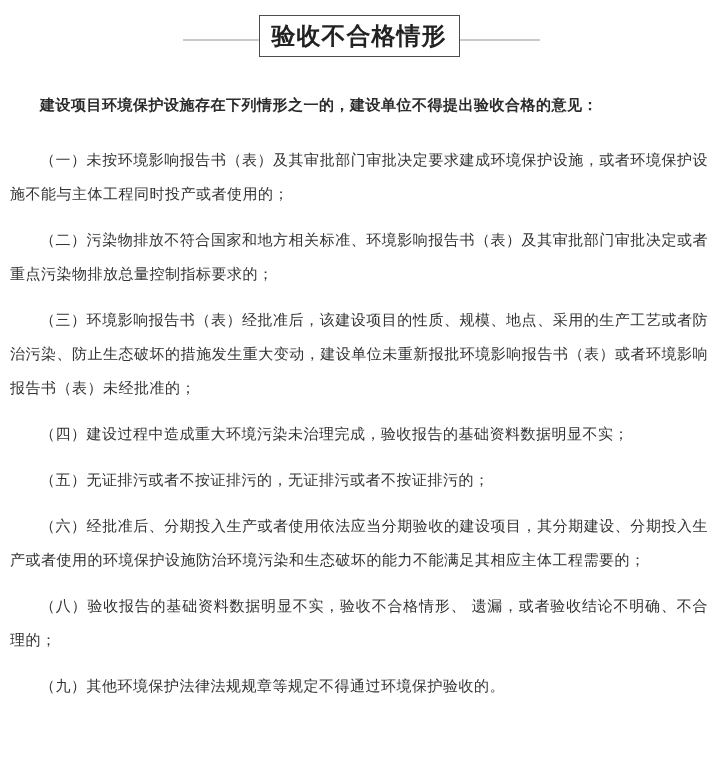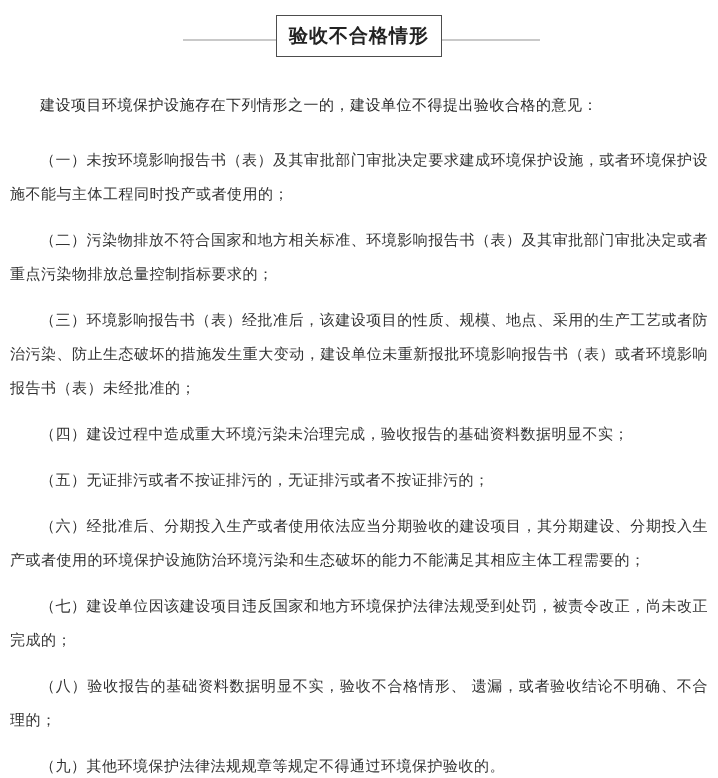--- a/index.html
+++ b/index.html
@@ -26,37 +26,37 @@
     top: 24px;
     border-top: 2px solid #c9c9c9;
   }
   .title-box {
     position: relative;
     margin: 0 auto;
     width: fit-content;
     background: #ffffff;
     border: 1px solid #4d4d4d;
     padding: 9px 12px 10px 12px;
-    font-size: 19px;
+    font-size: 24px;
     line-height: 21px;
     font-weight: bold;
     color: #222222;
     letter-spacing: 1px;
     text-align: center;
   }
   .content {
     padding: 31px 10px 0 10px;
     color: #333333;
     font-size: 15px;
     line-height: 34px;
     text-align: justify;
     letter-spacing: 0.5px;
   }
   .intro {
-    font-weight: normal;
+    font-weight: bold;
     text-indent: 2em;
     margin-bottom: 21px;
     color: #2b2b2b;
   }
   .item {
     text-indent: 2em;
     margin-bottom: 12px;
   }
 </style>
 </head>
@@ -71,18 +71,17 @@
 
   <div class="content">
     <p class="intro">建设项目环境保护设施存在下列情形之一的，建设单位不得提出验收合格的意见：</p>
 
     <p class="item">（一）未按环境影响报告书（表）及其审批部门审批决定要求建成环境保护设施，或者环境保护设施不能与主体工程同时投产或者使用的；</p>
     <p class="item">（二）污染物排放不符合国家和地方相关标准、环境影响报告书（表）及其审批部门审批决定或者重点污染物排放总量控制指标要求的；</p>
     <p class="item">（三）环境影响报告书（表）经批准后，该建设项目的性质、规模、地点、采用的生产工艺或者防治污染、防止生态破坏的措施发生重大变动，建设单位未重新报批环境影响报告书（表）或者环境影响报告书（表）未经批准的；</p>
     <p class="item">（四）建设过程中造成重大环境污染未治理完成，验收报告的基础资料数据明显不实；</p>
     <p class="item">（五）无证排污或者不按证排污的，无证排污或者不按证排污的；</p>
     <p class="item">（六）经批准后、分期投入生产或者使用依法应当分期验收的建设项目，其分期建设、分期投入生产或者使用的环境保护设施防治环境污染和生态破坏的能力不能满足其相应主体工程需要的；</p>
-    <p class="item">（七）建设单位因该建设项目违反国家和地方环境保护法律法规受到处罚，被责令改正，尚未改正完成的；</p>
     <p class="item">（八）验收报告的基础资料数据明显不实，验收不合格情形、 遗漏，或者验收结论不明确、不合理的；</p>
     <p class="item">（九）其他环境保护法律法规规章等规定不得通过环境保护验收的。</p>
   </div>
 
 </div>
 
 </body></html>

